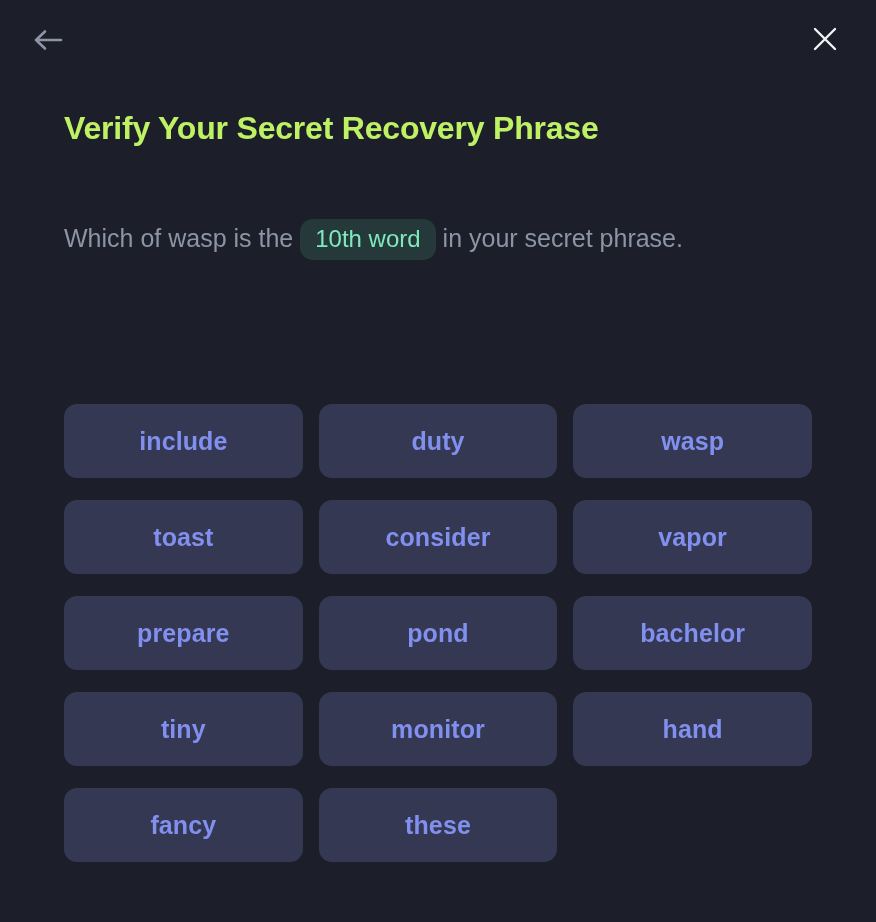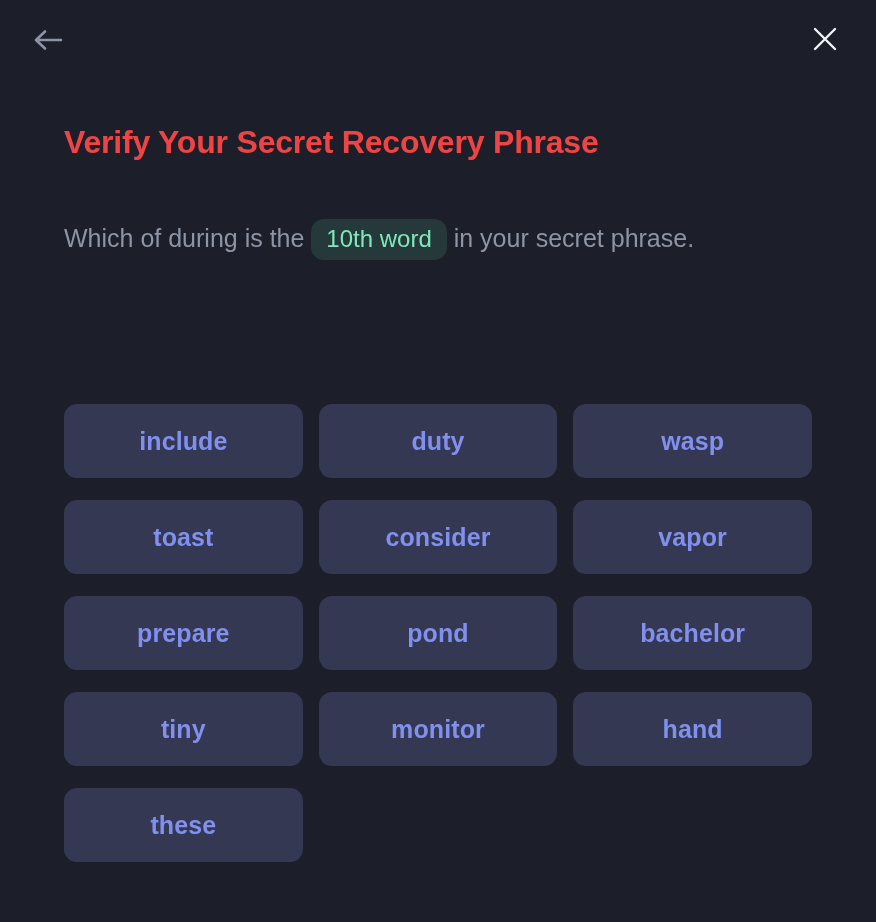--- a/index.html
+++ b/index.html
@@ -61,24 +61,24 @@
     background: none;
     border: none;
   }
 
   .close-button svg { display: block; }
 
   
   .page-title {
     position: absolute;
     left: 64px;
-    top: 120px;
+    top: 106px;
     font-size: 32px;
     font-weight: bold;
-    color: #ef4444;
+    color: #bef264;
     letter-spacing: -0.2px;
     line-height: 44px;
   }
 
   
   .subtitle {
     position: absolute;
     left: 64px;
     top: 214px;
     width: 740px;
@@ -151,34 +151,35 @@
           <path d="M3 3L23 23M23 3L3 23" stroke="#f2f3f6" stroke-width="2.4" stroke-linecap="round"></path>
         </svg>
       </span>
     </button>
 
   </div>
 
   <h1 class="page-title">Verify Your Secret Recovery Phrase</h1>
 
   <p class="subtitle">
-    <span>Which of during is the</span>
+    <span>Which of wasp is the</span>
     <span class="word-badge">10th word</span>
     <span>in your secret phrase.</span>
   </p>
 
   <div class="word-grid">
       <button class="word-option">include</button>
       <button class="word-option">duty</button>
       <button class="word-option">wasp</button>
       <button class="word-option">toast</button>
       <button class="word-option">consider</button>
       <button class="word-option">vapor</button>
       <button class="word-option">prepare</button>
       <button class="word-option">pond</button>
       <button class="word-option">bachelor</button>
       <button class="word-option">tiny</button>
       <button class="word-option">monitor</button>
       <button class="word-option">hand</button>
+      <button class="word-option">fancy</button>
       <button class="word-option">these</button>
     </div>
 
 </div>
 
 </body></html>

